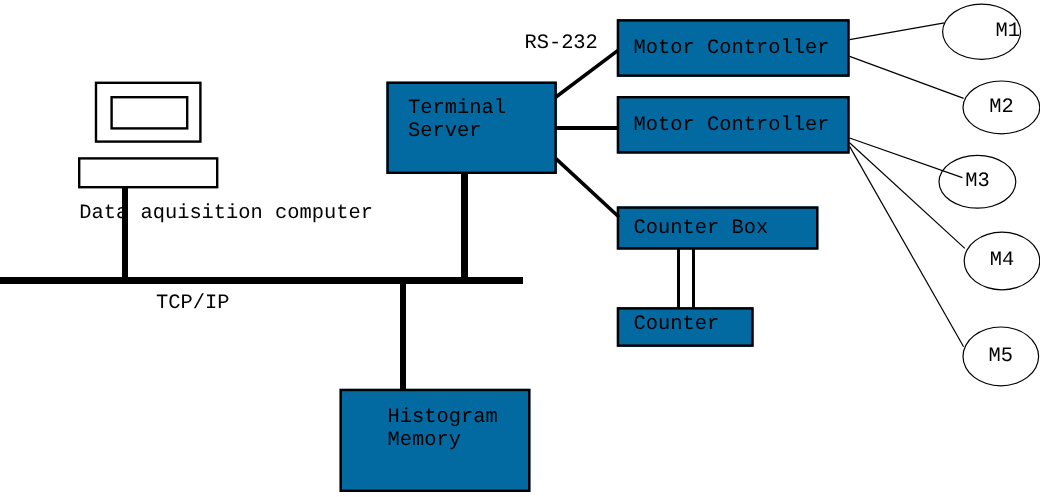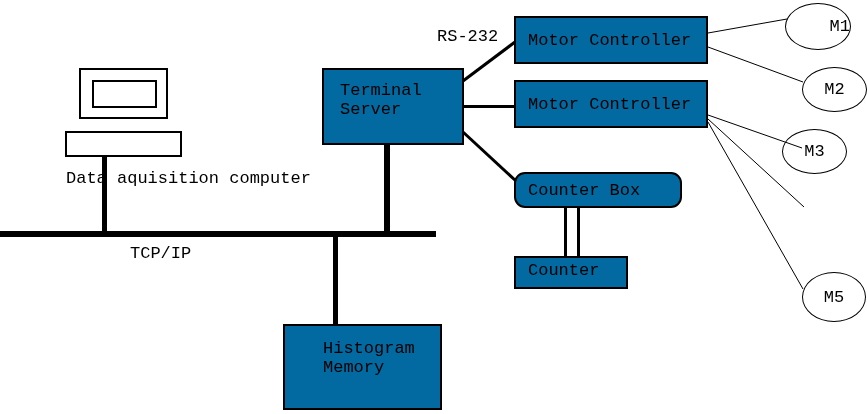--- a/index.html
+++ b/index.html
@@ -113,21 +113,21 @@
     </div>
   </div>
 
   <div class="node vcenter" style="left:514px; top:16px; width:194px; height:48px; padding-left:12px;">
     <span>Motor Controller</span>
   </div>
   <div class="node vcenter" style="left:514px; top:80px; width:194px; height:48px; padding-left:12px;">
     <span>Motor Controller</span>
   </div>
 
-  <div class="node vcenter" style="left:514px; top:172px; width:168px; height:36px; padding-left:12px;border-radius:11px;">
+  <div class="node vcenter" style="left:514px; top:172px; width:168px; height:36px; padding-left:12px;">
     <span>Counter Box</span>
   </div>
   <div class="node" style="left:514px; top:256px; width:114px; height:33px; padding:3px 0 0 12px;">
     <span>Counter</span>
   </div>
 
   <div class="node" style="left:283px; top:324px; width:159px; height:86px; padding:13px 0 0 38px;">
     <div>
       <div>Histogram</div>
       <div>Memory</div>
@@ -136,17 +136,20 @@
 
   <div class="ellipse" style="left:785px; top:3px; width:66px; height:47px;justify-content:flex-end;">
     <span>M1</span>
   </div>
   <div class="ellipse" style="left:802px; top:67px; width:65px; height:45px;">
     <span>M2</span>
   </div>
   <div class="ellipse" style="left:782px; top:129px; width:65px; height:45px;text-align:right;">
     <span>M3</span>
   </div>
+  <div class="ellipse" style="left:803px; top:193px; width:64px; height:49px;">
+    <span>M4</span>
+  </div>
   <div class="ellipse" style="left:802px; top:272px; width:64px; height:50px;">
     <span>M5</span>
   </div>
 
 </div>
 
 </body></html>

